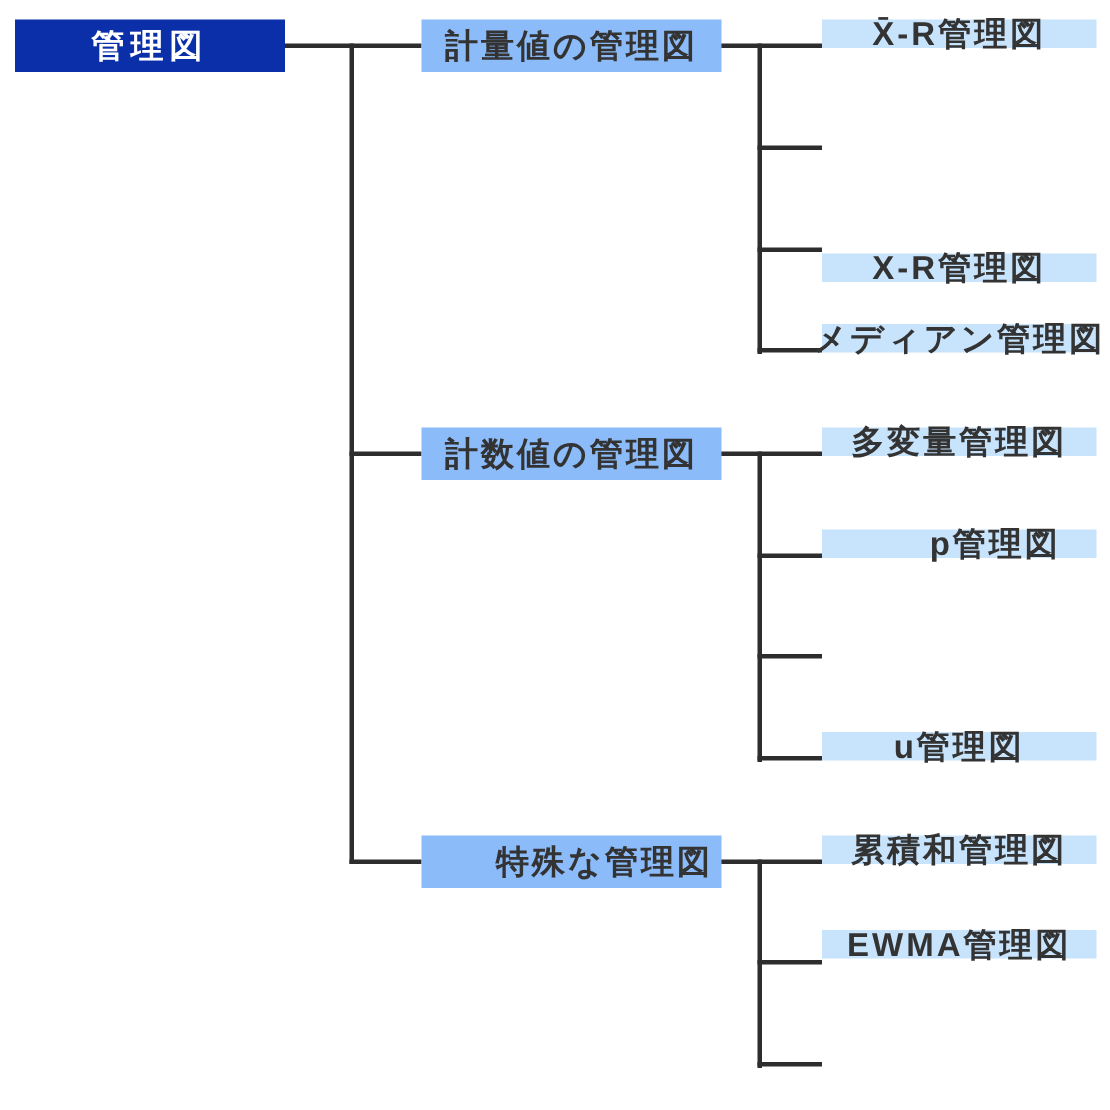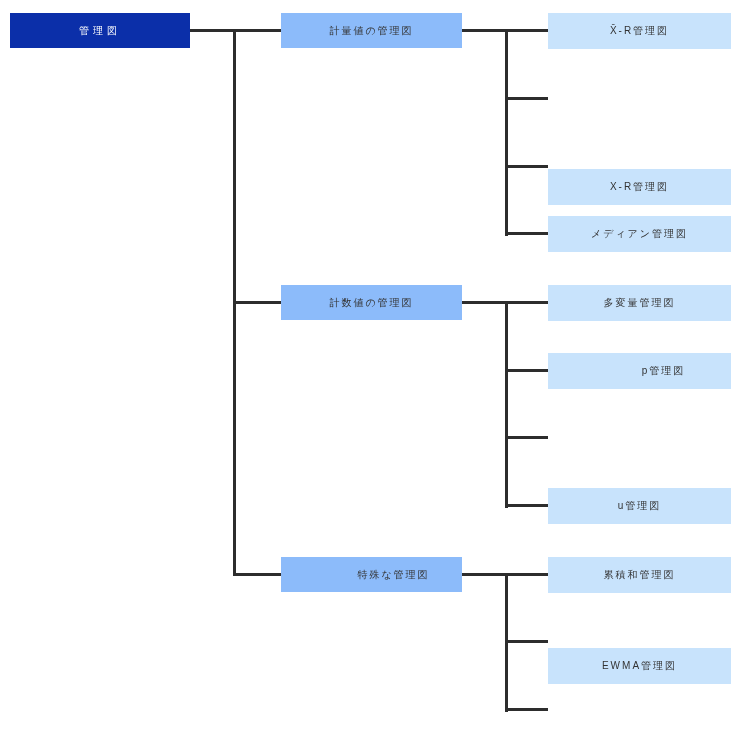--- a/index.html
+++ b/index.html
@@ -14,36 +14,37 @@
   html,body{margin:0;padding:0;}
   body{
     width:740px;height:740px;
     background:var(--background);
     font-family:"Liberation Sans","DejaVu Sans",sans-serif;
   }
   .canvas{position:relative;width:740px;height:740px;background:var(--background);overflow:hidden;}
   .node{
     position:absolute;
     display:flex;align-items:center;justify-content:center;
-    font-size:10px;color:var(--node-text);
+    font-size:22px;color:var(--node-text);
     letter-spacing:2px;
     box-sizing:border-box;
     white-space:nowrap;
+    font-weight:bold;
   }
   .node.root{
     left:10px;top:13px;width:180px;height:35px;
     background:var(--root-bg);color:var(--root-text);
     letter-spacing:4px;
   }
-  .node.group{left:281px;width:181px;height:35px;background:var(--group-bg);}
-  .node.leaf{left:548px;width:183px;height:36px;background:var(--leaf-bg);}
+  .node.group{left:281px;width:200px;height:35px;background:var(--group-bg);}
+  .node.leaf{left:548px;width:183px;height:19px;background:var(--leaf-bg);}
   .g1{top:13px;} .g2{top:285px;} .g3{top:557px;padding-left:44px;}
   .l1{top:13px;} .l2{top:81px;} .l3{top:149px;margin-top:20px;} .l4{top:216px;}
   .l5{top:285px;} .l6{top:353px;padding-left:48px;} .l7{top:420px;} .l8{top:488px;}
-  .l9{top:557px;} .l10{top:648px;} .l11{top:692px;}
+  .l9{top:557px;} .l10{top:620px;} .l11{top:692px;}
   .h-line{position:absolute;height:3px;background:var(--line);}
   .v-line{position:absolute;width:3px;background:var(--line);}
 </style>
 </head>
 <body>
 
 <div class="canvas">
 
   <div class="h-line" style="left:190px;top:29px;width:91px;"></div>
   <div class="v-line" style="left:233px;top:29px;height:547px;"></div>

